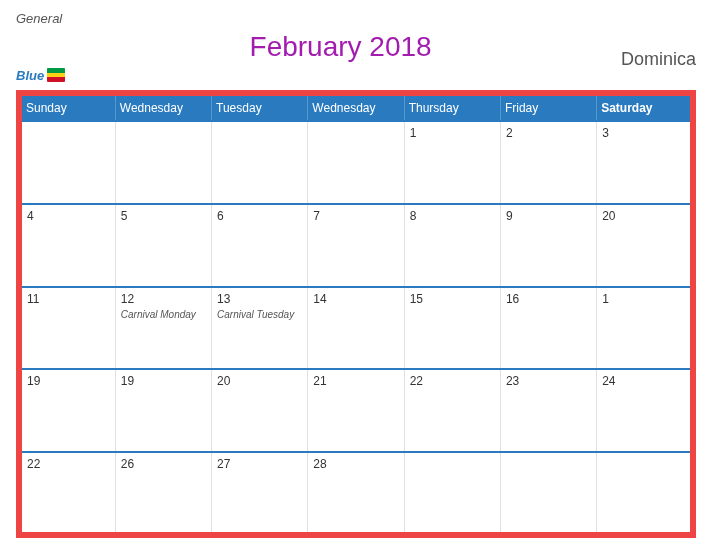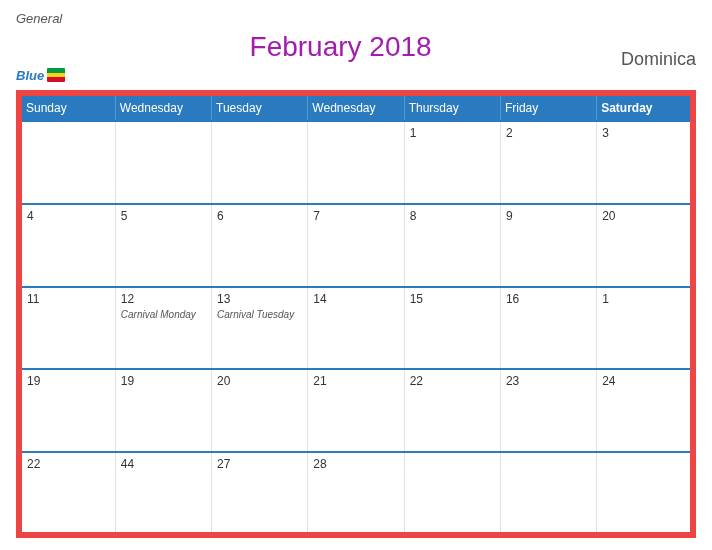--- a/index.html
+++ b/index.html
@@ -231,21 +231,21 @@
           </td>
           <td>
             <span class="day-number">24</span>
           </td>
         </tr>
         <tr>
           <td>
             <span class="day-number">22</span>
           </td>
           <td>
-            <span class="day-number">44</span>
+            <span class="day-number">26</span>
           </td>
           <td>
             <span class="day-number">27</span>
           </td>
           <td>
             <span class="day-number">28</span>
           </td>
           <td class="empty-cell"></td>
           <td class="empty-cell"></td>
           <td class="empty-cell"></td>

